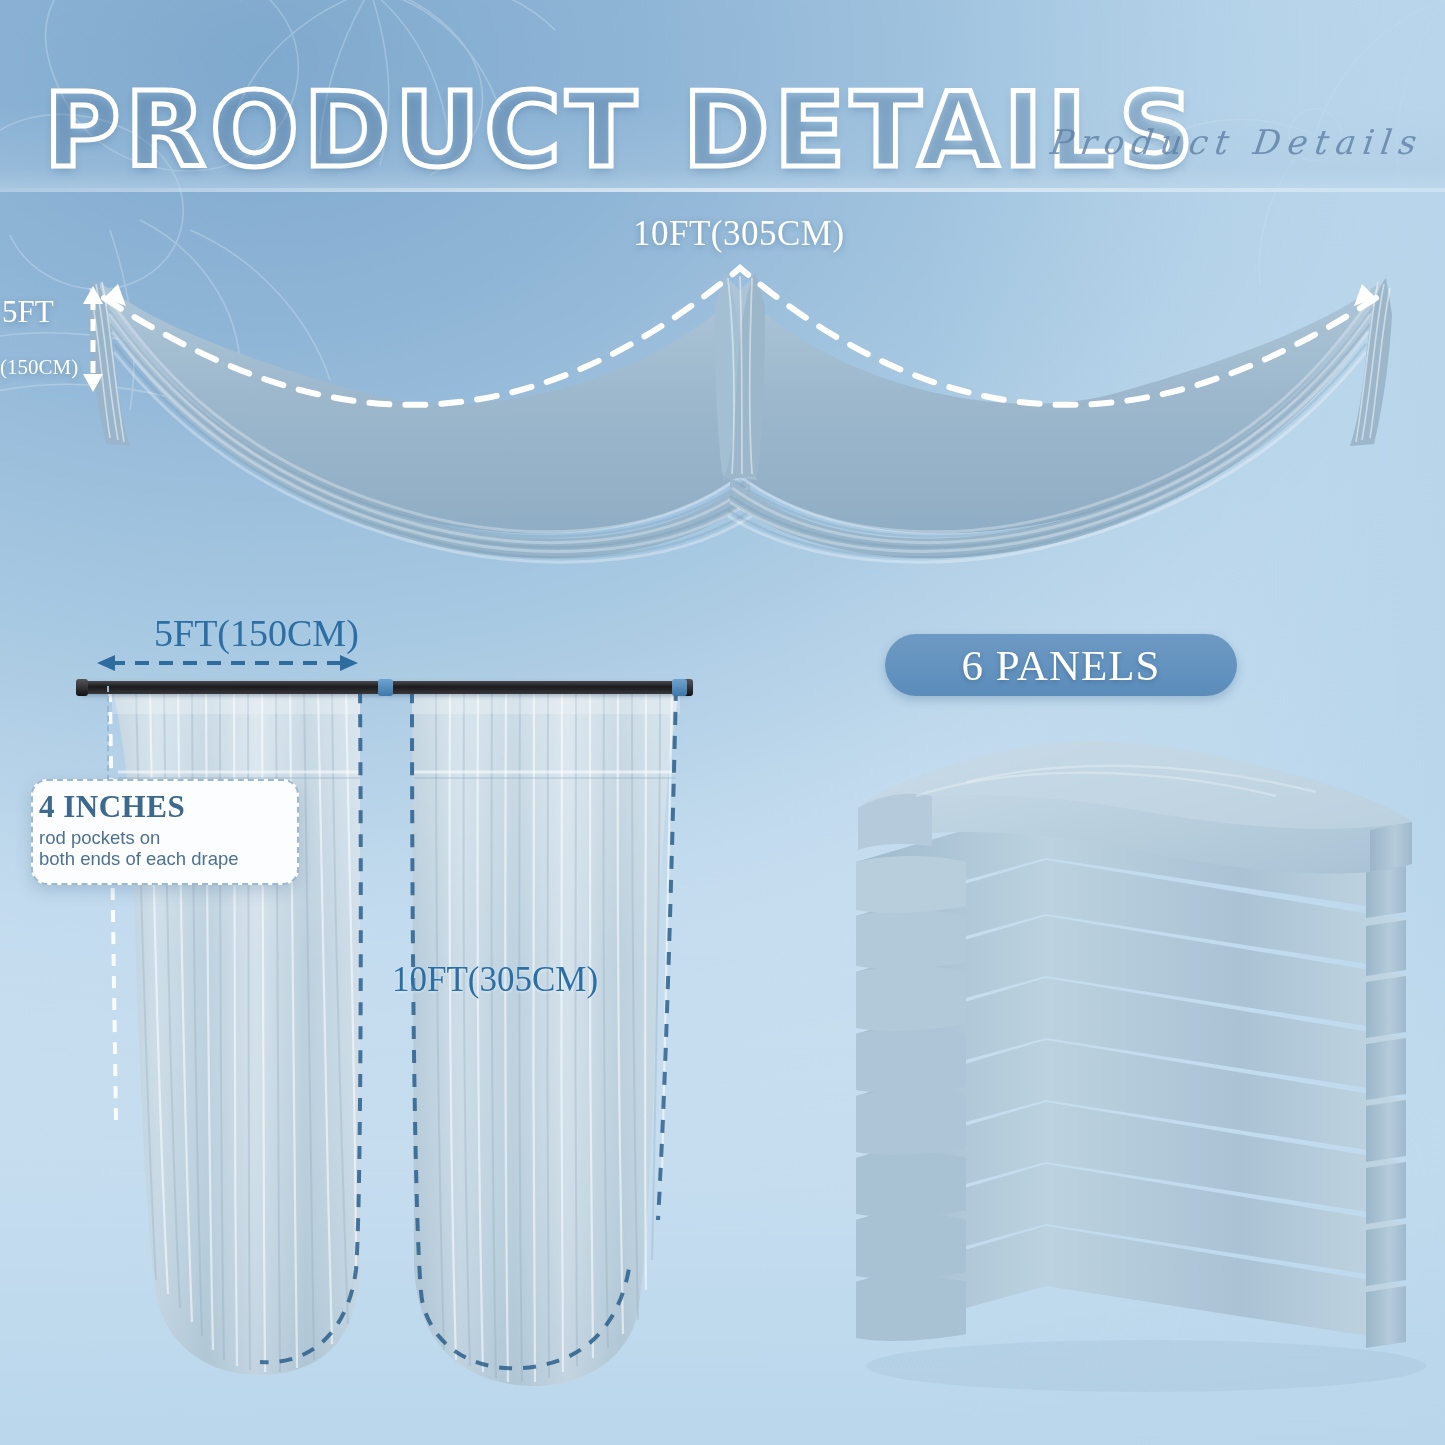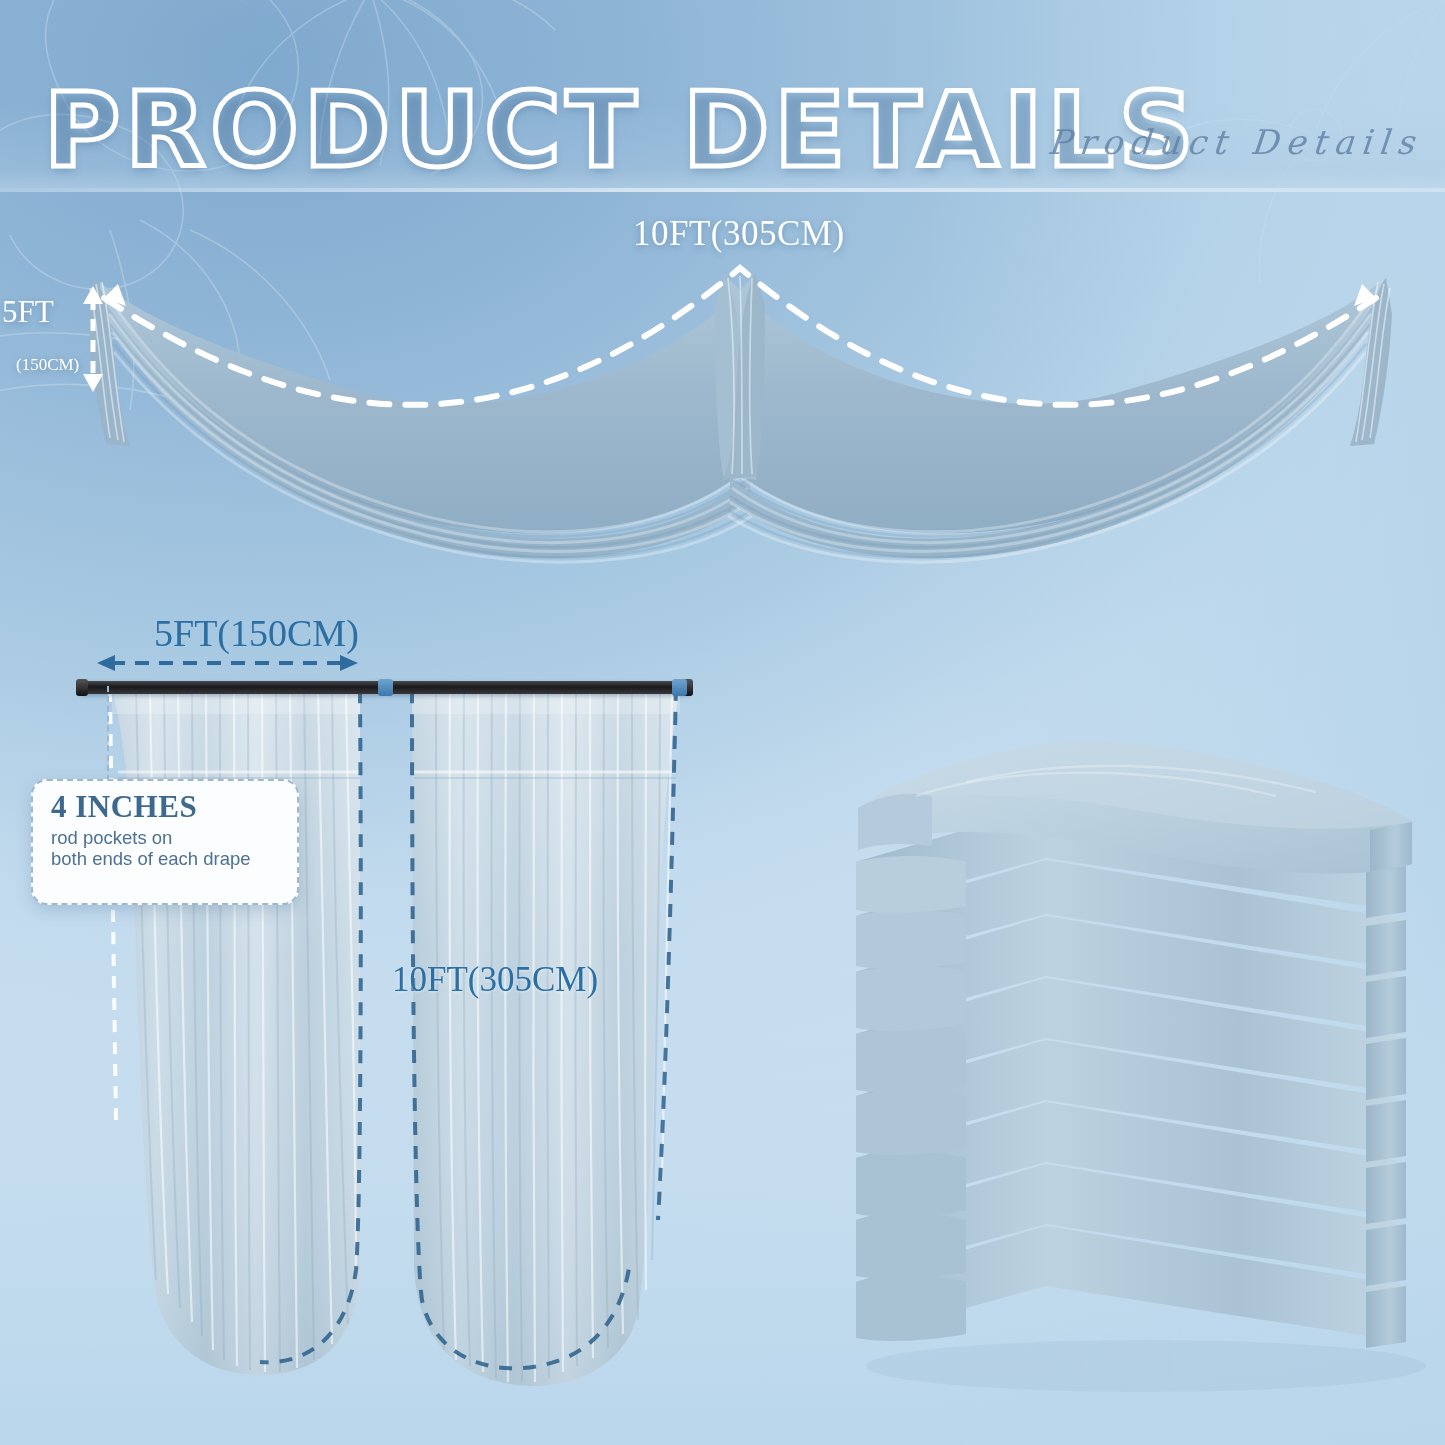--- a/index.html
+++ b/index.html
@@ -53,21 +53,21 @@
     color:#5d7fa3;opacity:.78;white-space:nowrap;
     transform:skewX(-8deg);
   }
 
   
   .lbl{position:absolute;white-space:nowrap;line-height:1.05;}
   .lbl-white{color:#ffffff;text-shadow:0 2px 6px rgba(60,100,140,.45);}
 
   #len-top{left:633px;top:216px;font-size:35px;letter-spacing:.5px;}
   #dim-5ft{left:2px;top:296px;font-size:31px;}
-  #dim-5ft-cm{left:16px;top:356px;font-size:17px;}
+  #dim-5ft-cm{left:0;top:356px;font-size:21px;}
   #width-5ft{left:122px;top:614px;font-size:38px;color:#2d6ea3;margin-left:32px;}
   #len-10ft-panel{left:392px;top:962px;font-size:35px;color:#2a6fa6;
       text-shadow:0 1px 3px rgba(255,255,255,.55);}
 
   
   .swag{position:absolute;left:60px;top:262px;width:1360px;height:310px;}
 
   
   .pill{
     position:absolute;left:885px;top:634px;width:352px;height:62px;
@@ -75,25 +75,25 @@
     box-shadow:0 4px 10px rgba(60,100,140,.28);
     display:flex;align-items:center;justify-content:center;
   }
   .pill span{
     font-size:43px;color:#ffffff;letter-spacing:1px;
     text-shadow:0 2px 4px rgba(40,80,120,.4);font-family:"Liberation Serif",serif;
   }
 
   
   .callout{
-    position:absolute;left:31px;top:779px;width:268px;height:126px;
+    position:absolute;left:31px;top:779px;width:268px;height:106px;
     background:#fbfdff;border-radius:16px;
     border:2px dashed #9db8cf;
     box-shadow:0 6px 16px rgba(60,100,140,.22);
-    padding:10px 14px 0 18px;box-sizing:border-box;
+    padding:10px 14px 0 6px;box-sizing:border-box;
   }
   .callout-title{font-size:31px;font-weight:bold;color:#3e698f;letter-spacing:.5px;
     font-family:"Liberation Serif",serif;line-height:1;}
   .callout-sub{font-size:18.5px;color:#4e7193;line-height:1.16;margin-top:5px;
     font-family:Liberation Sans, sans-serif;}
   .callout-stem{
     position:absolute;left:107px;top:686px;width:0;height:95px;
     border-left:2px dashed #9db8cf;
   }
 
@@ -271,20 +271,23 @@
       <line x1="17" y1="14" x2="17" y2="96" stroke="#ffffff" stroke-width="5" stroke-dasharray="12 9"></line>
       <polygon points="17,2 27,20 7,20" fill="#ffffff"></polygon>
       <polygon points="17,108 27,90 7,90" fill="#ffffff"></polygon>
     </svg>
   </div>
 
   <div class="lbl lbl-white" id="len-top">10FT(305CM)</div>
   <div class="lbl lbl-white" id="dim-5ft">5FT</div>
   <div class="lbl lbl-white" id="dim-5ft-cm">(150CM)</div>
 
+  <div class="pill">
+    <span>6 PANELS</span>
+  </div>
 
   <div style="position:absolute;left:60px;top:660px;width:660px;height:740px;">
     <svg width="660" height="740" viewBox="0 0 660 740">
       <defs>
         <linearGradient id="gPanelA" x1="0" y1="0" x2="1" y2="0">
           <stop offset="0%" stop-color="#b3c9d8"></stop>
           <stop offset="18%" stop-color="#cbdce7"></stop>
           <stop offset="38%" stop-color="#bacfdd"></stop>
           <stop offset="58%" stop-color="#d2e0ea"></stop>
           <stop offset="78%" stop-color="#b9cedc"></stop>

